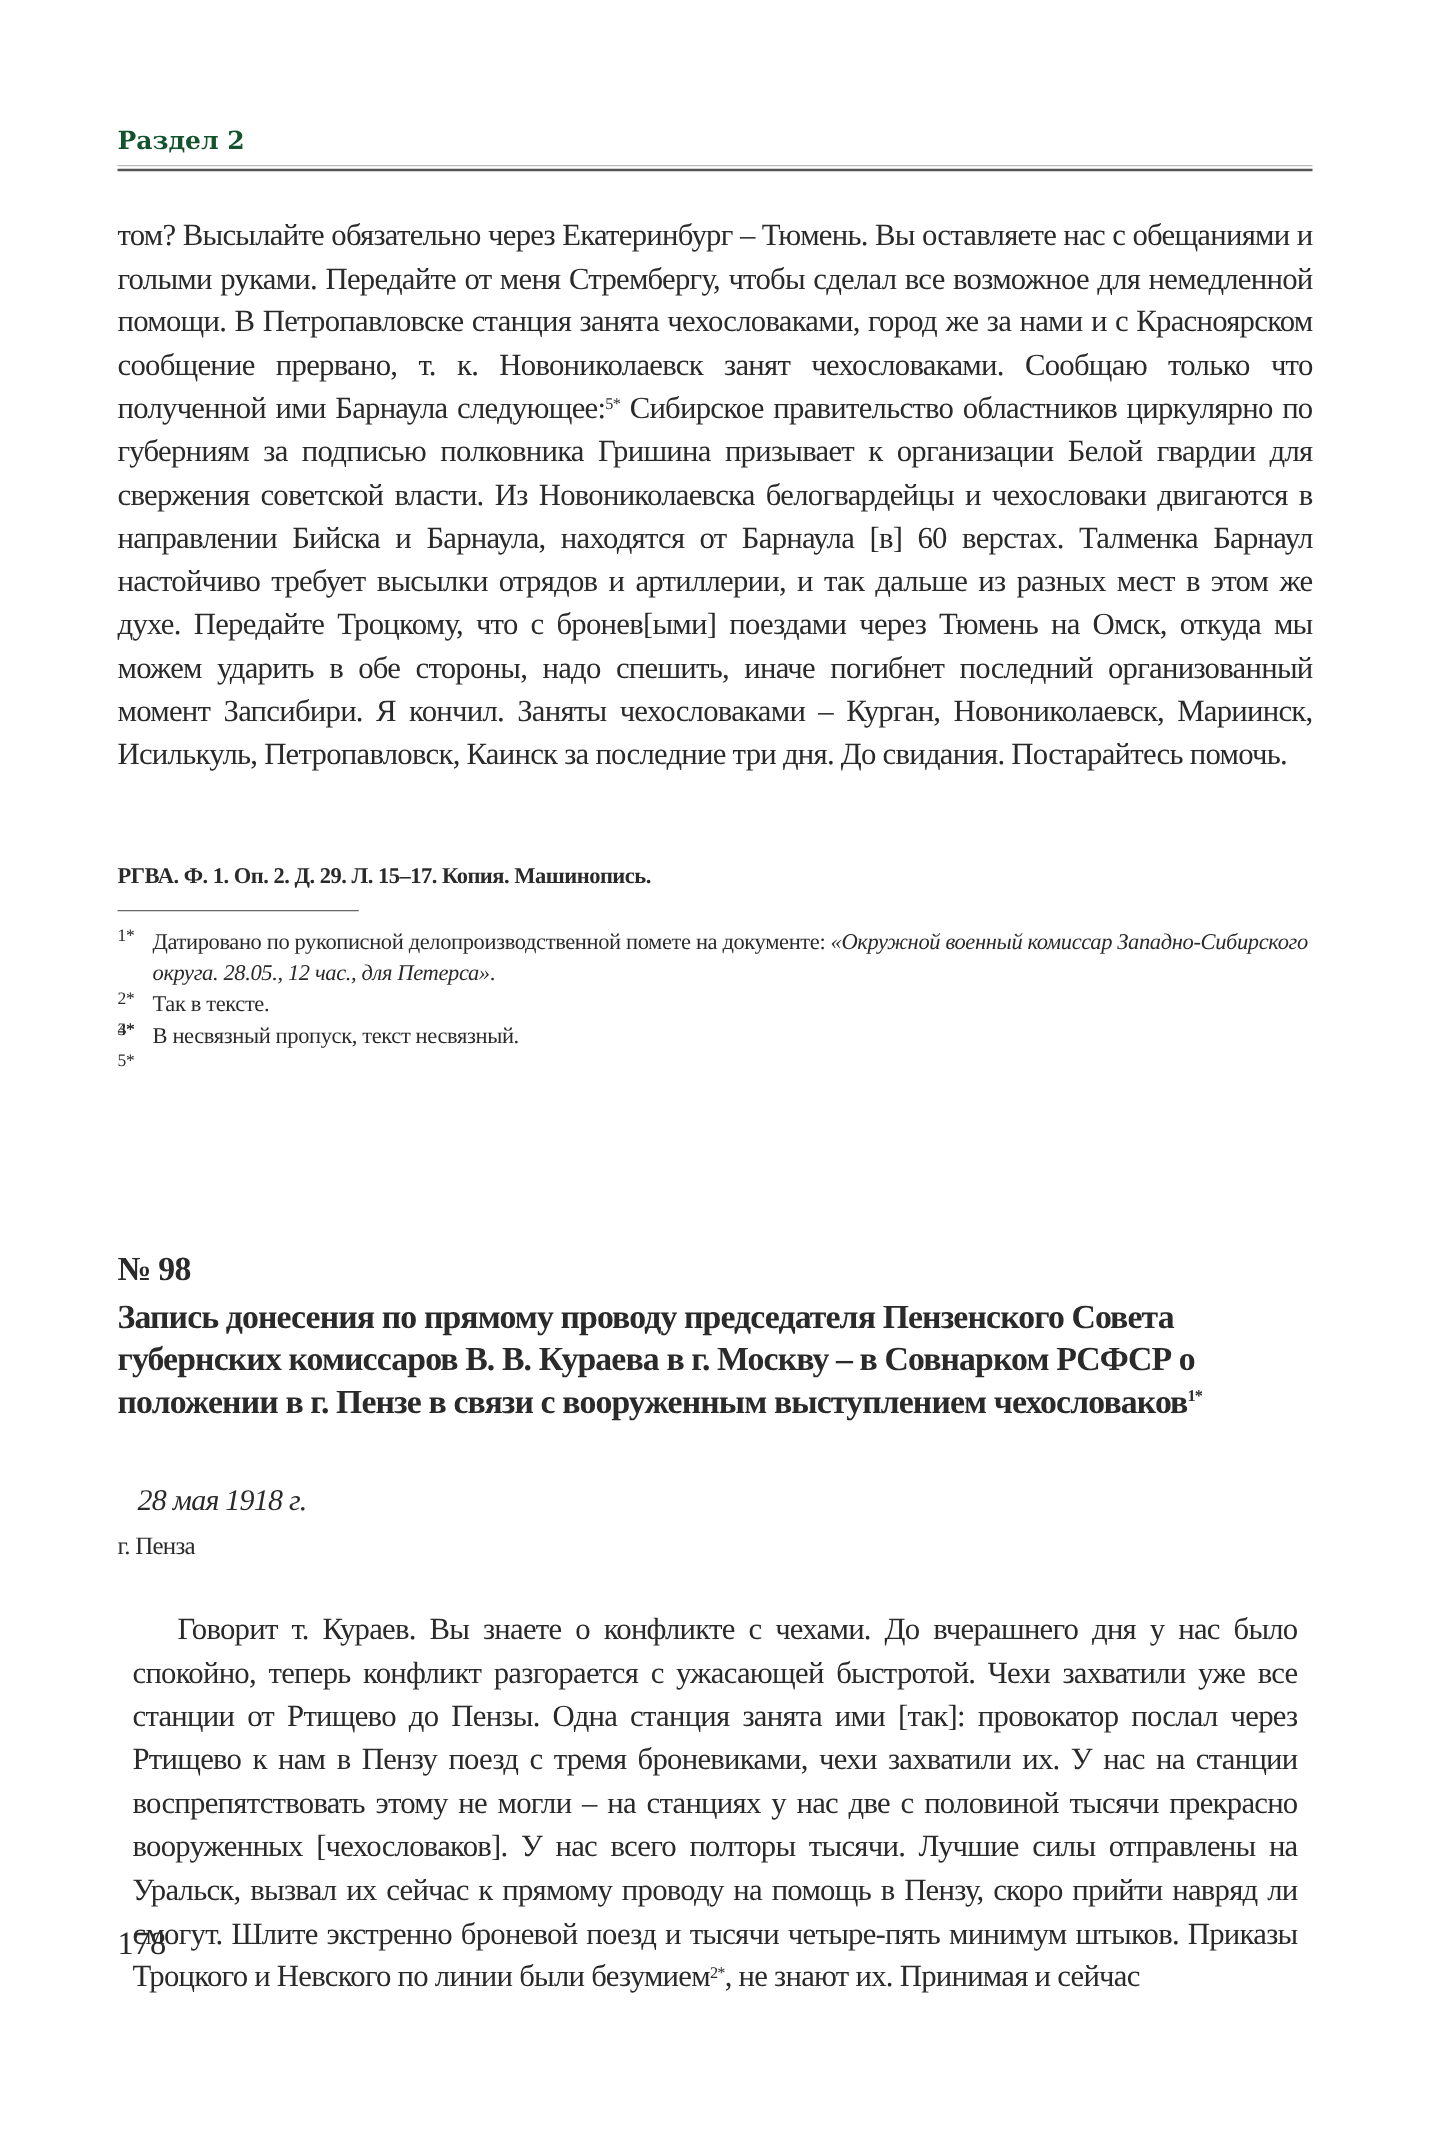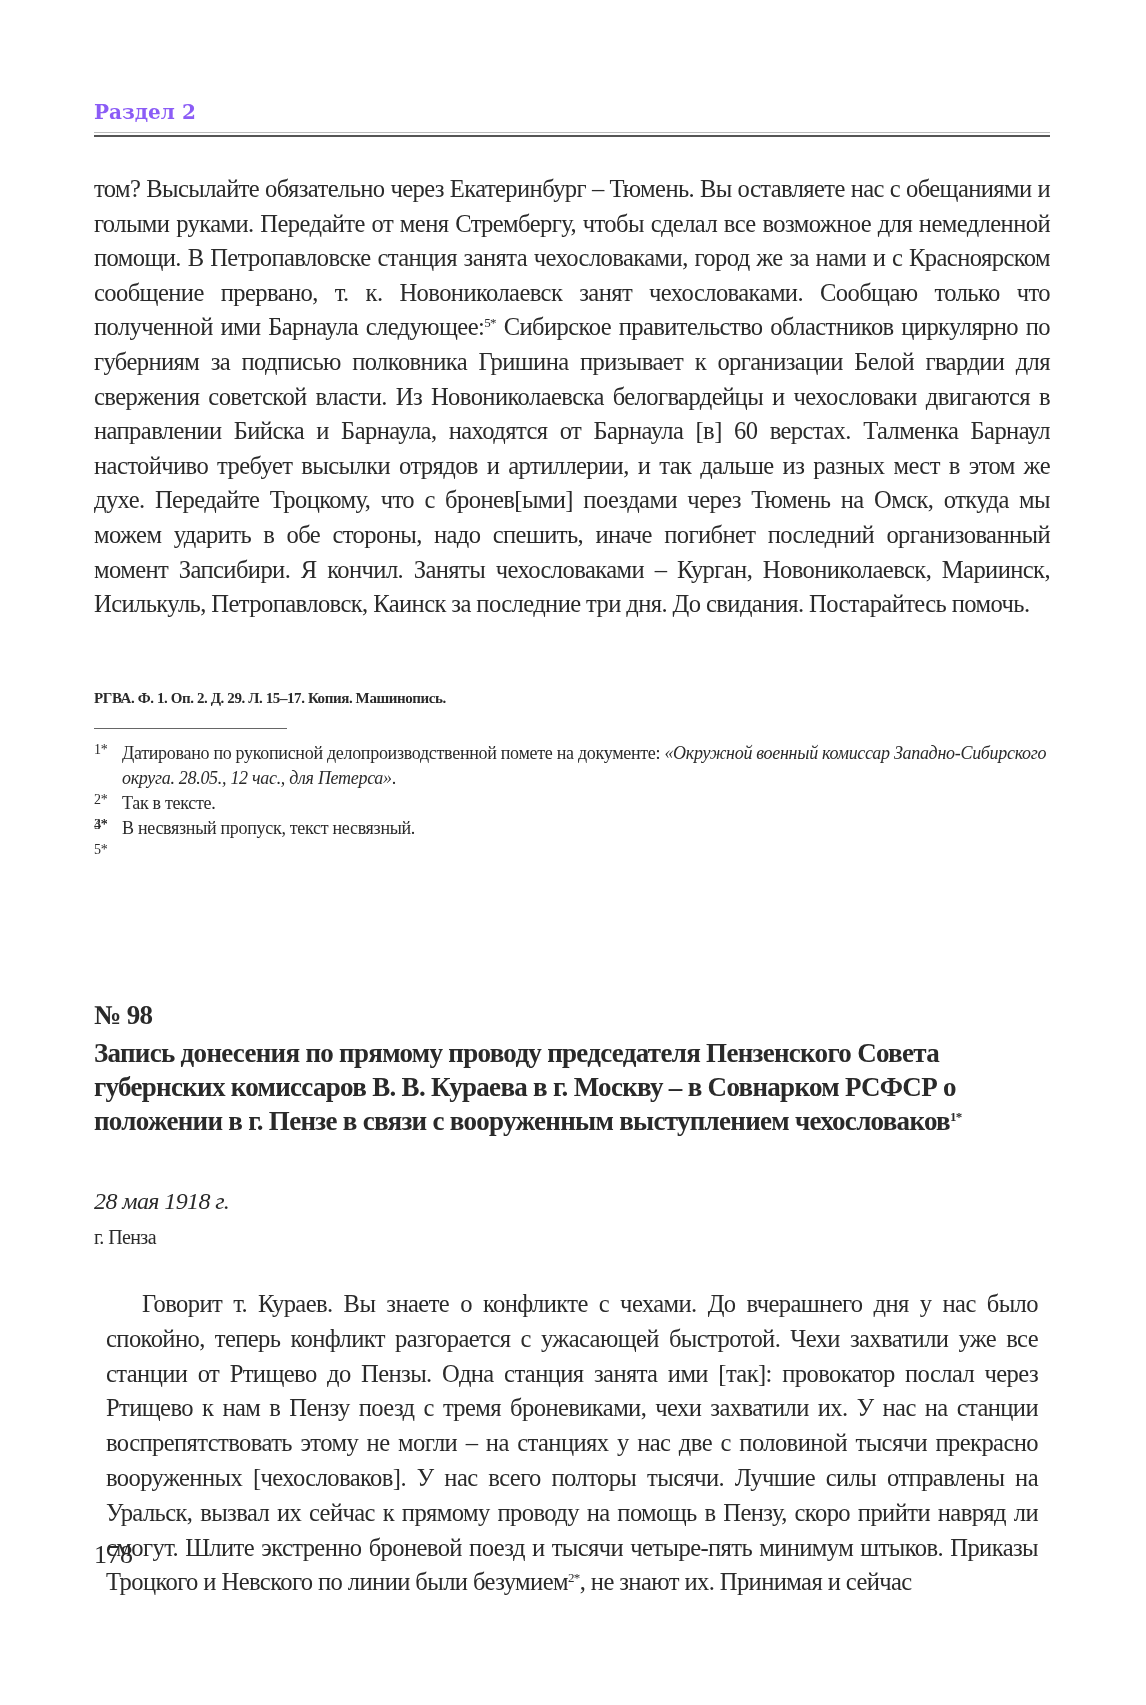--- a/index.html
+++ b/index.html
@@ -1,36 +1,36 @@
 <!DOCTYPE html>
 <html><head>
   <meta charset="utf-8">
   <style>
     html, body { margin: 0; padding: 0; background: #ffffff; }
     body { width: 1146px; height: 1705px; position: relative; overflow: hidden;
            font-family: "Liberation Serif", "DejaVu Serif", serif; color: #2a2a2a; }
     .page { position: absolute; left: 94px; top: 0; width: 956px; }
     .running-head { position: absolute; top: 100px; left: 0; font-family: "DejaVu Serif", serif;
-                    font-weight: bold; font-size: 20px; color: #8b5cf6; text-align: center; }
+                    font-weight: bold; font-size: 20px; color: #14532d; text-align: center; }
     .head-rule { position: absolute; top: 132px; left: 0; width: 956px; height: 0;
                  border-top: 1px solid #bbb; border-bottom: 2px solid #555; padding-top: 2px; }
     .body-text { position: absolute; top: 172px; left: 0; width: 956px;
                  font-size: 24.6px; line-height: 34.6px; text-align: justify; letter-spacing: -0.6px; }
     .body-text p { margin: 0; }
     sup { font-size: 13px; vertical-align: top; position: relative; top: -4px; }
-    .source { position: absolute; top: 690px; left: 0; font-weight: bold; font-size: 15px; letter-spacing: -0.4px; }
+    .source { position: absolute; top: 690px; left: 0; font-weight: bold; font-size: 18px; letter-spacing: -0.4px; }
     .fn-rule { position: absolute; top: 728px; left: 0; width: 193px; border-top: 1px solid #666; }
     .footnotes { position: absolute; top: 741px; left: 0; width: 956px; font-size: 18px; line-height: 25px; letter-spacing: -0.3px; }
     .fn { position: relative; padding-left: 28px; }
     .fn .num { position: absolute; left: 0; top: -4px; font-size: 14px; }
     .fn i { font-style: italic; }
     .doc-number { position: absolute; top: 1000px; left: 0; font-weight: bold; font-size: 27px; letter-spacing: -0.6px; }
     .doc-title { position: absolute; top: 1036px; left: 0; width: 956px; font-weight: bold; font-size: 27px;
                  line-height: 34px; letter-spacing: -0.7px; }
-    .doc-date { position: absolute; top: 1188px; left: 0; font-style: italic; font-size: 24px; letter-spacing: -0.6px; }
+    .doc-date { position: absolute; top: 1188px; left: 16px; font-style: italic; font-size: 24px; letter-spacing: -0.6px; }
     .doc-place { position: absolute; top: 1226px; left: 0; font-size: 20px; letter-spacing: -0.6px; }
     .doc-body { position: absolute; top: 1275px; left: 0; width: 956px; font-size: 24.6px; line-height: 34.8px;
                 text-align: justify; letter-spacing: -0.6px; text-indent: 36px; }
     .doc-body p { margin: 12px; }
     .page-number { position: absolute; top: 1540px; left: 0; font-size: 26px; }
   </style>
 </head>
 <body>
 
 <div class="page">

